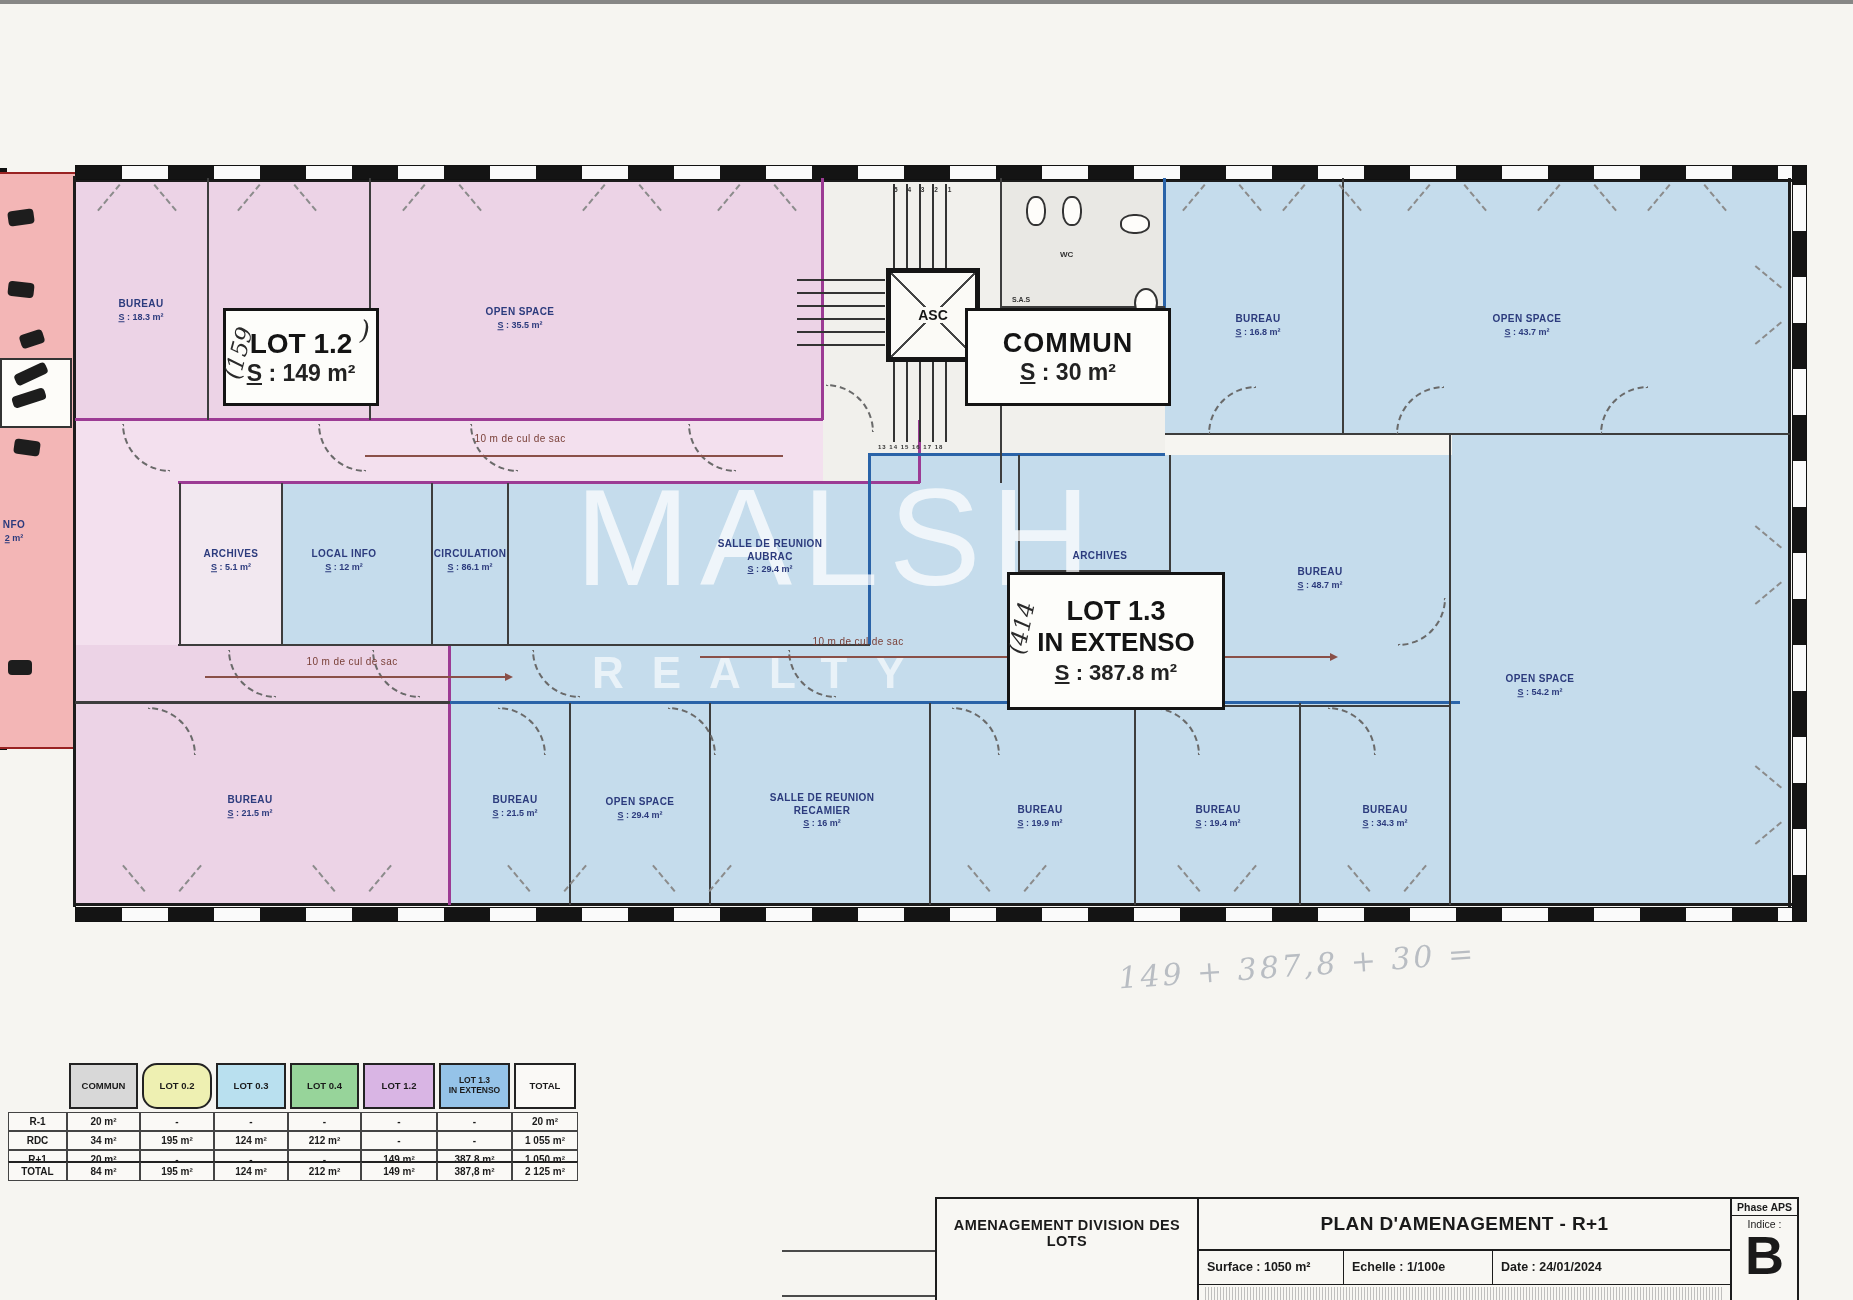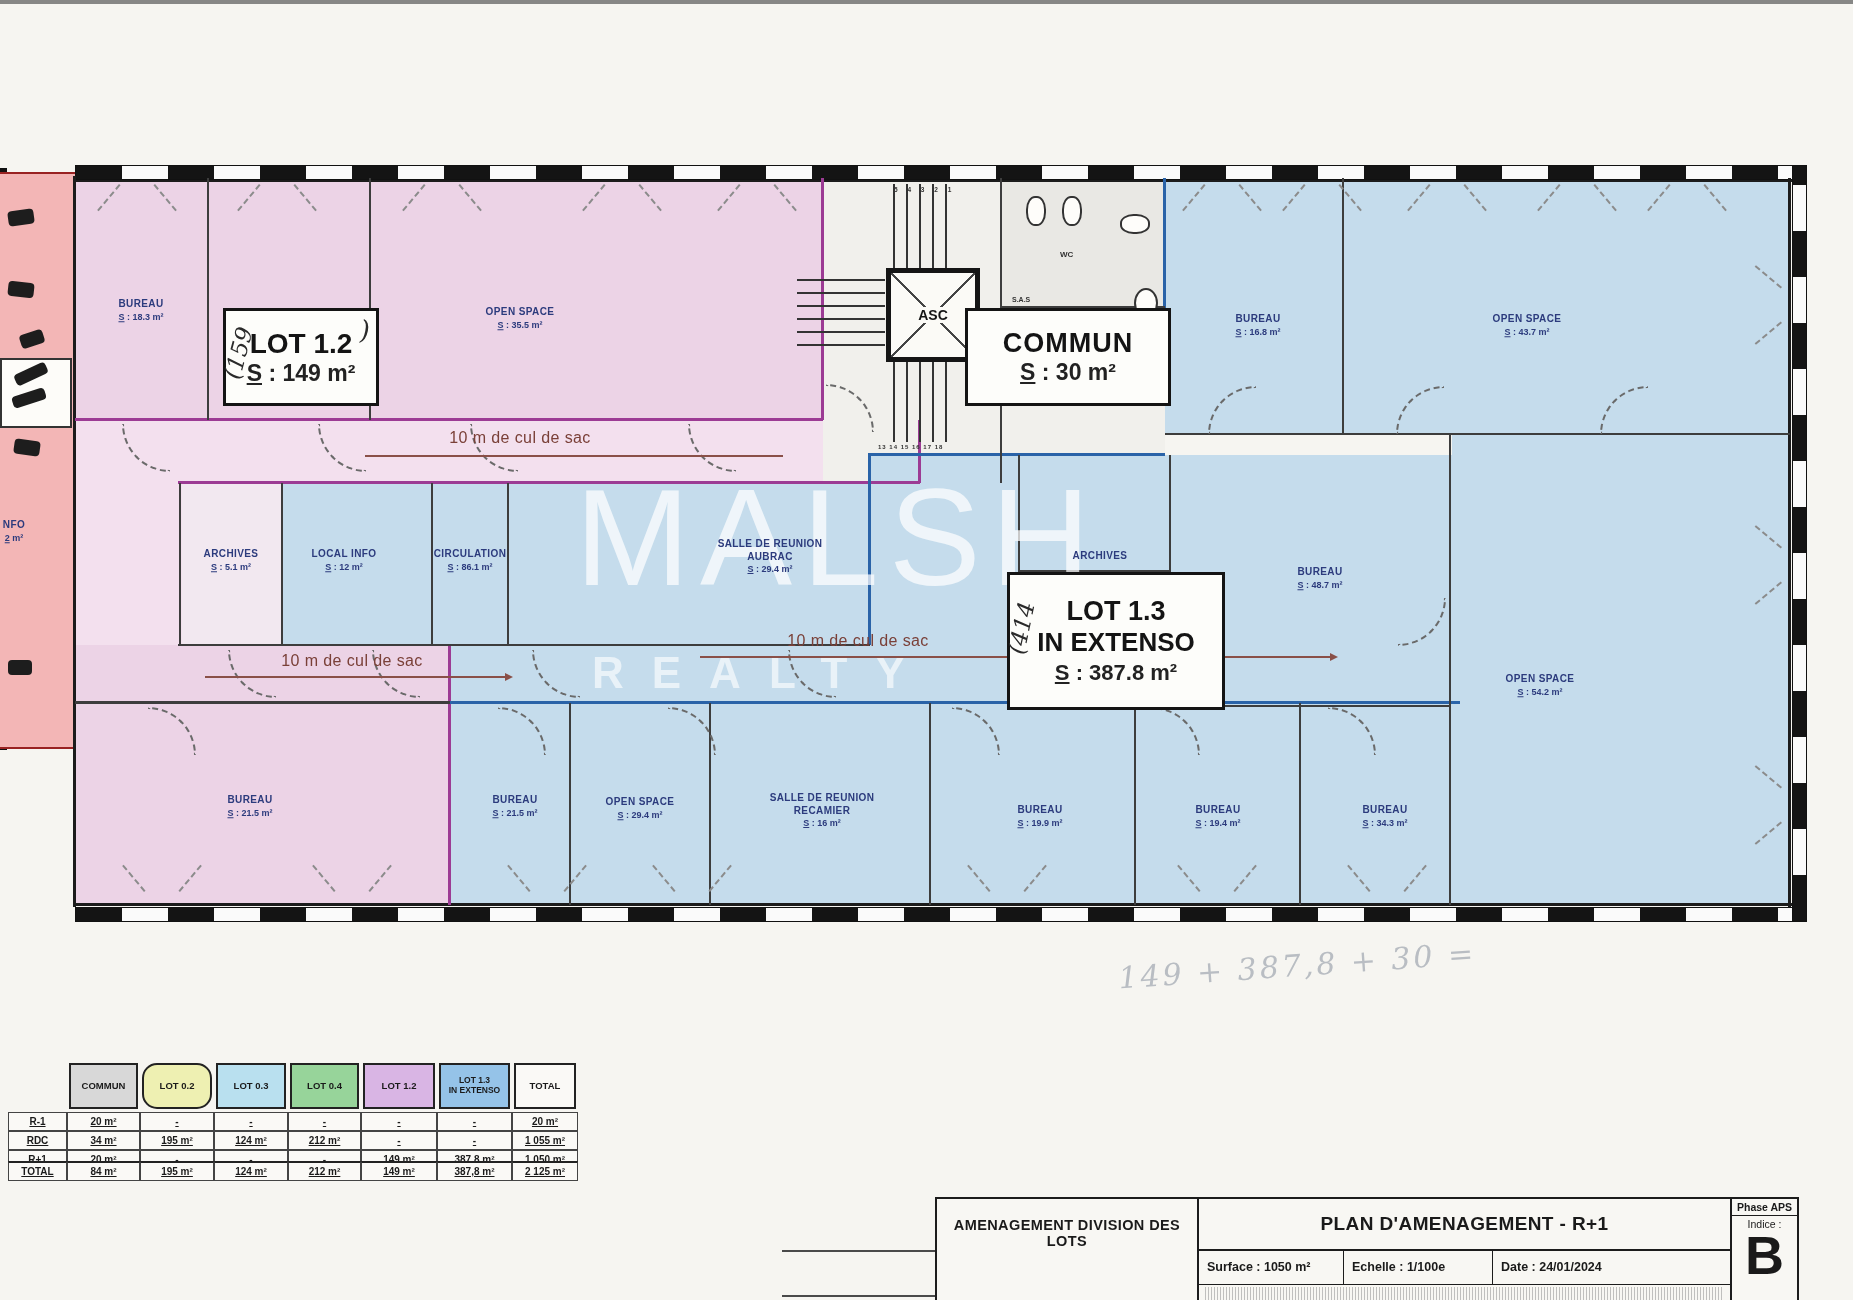--- a/index.html
+++ b/index.html
@@ -49,34 +49,34 @@
   
   .treads-v{position:absolute;background:repeating-linear-gradient(90deg,#333 0 2px,transparent 2px 13px);}
   .treads-h{position:absolute;background:repeating-linear-gradient(0deg,#333 0 2px,transparent 2px 13px);}
   .ascbox{position:absolute;border:5px solid #151515;background:#fbfaf6;display:flex;align-items:center;justify-content:center;
     background-image:linear-gradient(to top right,transparent calc(50% - 1px),#444 calc(50% - 1px),#444 calc(50% + 1px),transparent calc(50% + 1px)),
                      linear-gradient(to bottom right,transparent calc(50% - 1px),#444 calc(50% - 1px),#444 calc(50% + 1px),transparent calc(50% + 1px));
     font-weight:700;font-size:14px;color:#151515;}
   .fix{position:absolute;background:#fefdfa;border:2px solid #333;border-radius:45%;}
   .furn{position:absolute;background:#1d1d1d;border-radius:4px;}
   
-  .cds{position:absolute;transform:translate(-50%,-50%);font-size:16px;color:#7a4038;letter-spacing:.4px;z-index:6;white-space:nowrap;}
+  .cds{position:absolute;transform:translate(-50%,-50%);font-size:10px;color:#7a4038;letter-spacing:.4px;z-index:6;white-space:nowrap;}
   .cds-line{position:absolute;height:2px;background:#8a5048;z-index:6;}
   .cds-arrow{position:absolute;width:0;height:0;border-left:8px solid #8a5048;border-top:4px solid transparent;border-bottom:4px solid transparent;z-index:6;}
   .wm-text{position:absolute;color:rgba(255,255,255,.72);font-weight:400;z-index:5;white-space:nowrap;}
   .hand{position:absolute;font-family:"DejaVu Serif",serif;font-style:italic;color:#2a2a2a;z-index:9;white-space:nowrap;}
   
   .tbl{position:absolute;left:8px;top:1063px;display:grid;grid-template-columns:59px 73px 74px 74px 73px 76px 75px 66px;z-index:10;}
   .th{height:42px;margin:0 2px 3px 2px;border:2px solid #222;display:flex;align-items:center;justify-content:center;
       font-size:9.5px;font-weight:700;text-align:center;white-space:pre-line;line-height:1.15;}
   .th0{border:none;background:transparent;}
   .c-commun{background:#d8d8d8;} .c-l02{background:#eef0b2;border-radius:15px;} .c-l03{background:#b9e0ef;}
   .c-l04{background:#97d49a;} .c-l12{background:#d9b5e4;} .c-l13{background:#95c3e8;} .c-total{background:#faf9f6;}
   .td{height:17px;border:1px solid #444;display:flex;align-items:center;justify-content:center;
-      font-size:10px;font-weight:700;background:#faf9f6;text-decoration:underline;}
+      font-size:10px;font-weight:700;background:#faf9f6;}
   .td.lab{font-weight:800;}
   .row-total .td{font-weight:800;border-top:2px solid #222;}
   
   .tb{position:absolute;left:935px;top:1197px;width:860px;height:106px;border:2.5px solid #1c1c1c;background:#f8f7f3;
       display:flex;z-index:10;}
   .tb-left{width:260px;border-right:2px solid #1c1c1c;text-align:center;padding-top:18px;
            font-size:14.5px;font-weight:600;letter-spacing:.4px;}
   .tb-mid{width:531px;border-right:2px solid #1c1c1c;display:flex;flex-direction:column;}
   .tb-title{height:50px;display:flex;align-items:center;justify-content:center;font-size:19px;font-weight:700;
             border-bottom:2px solid #1c1c1c;letter-spacing:.4px;}

